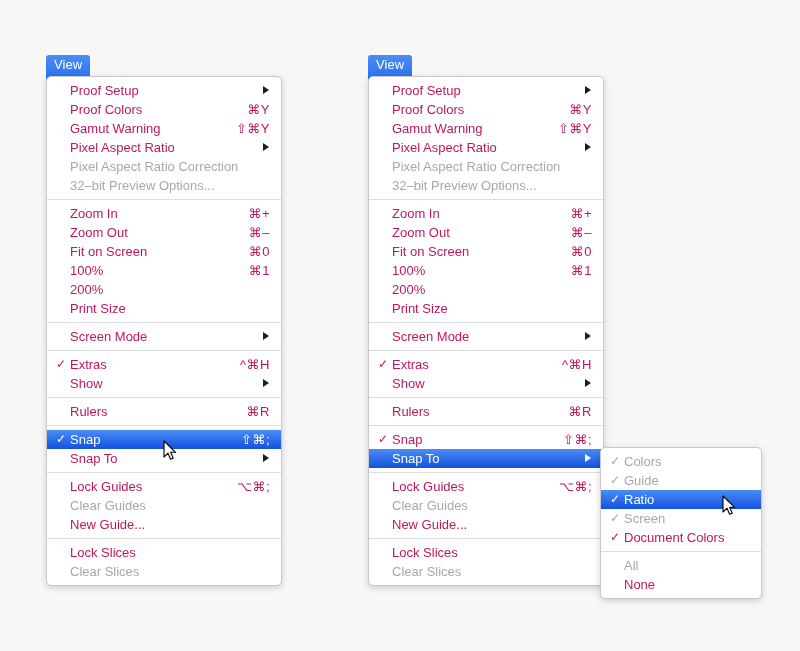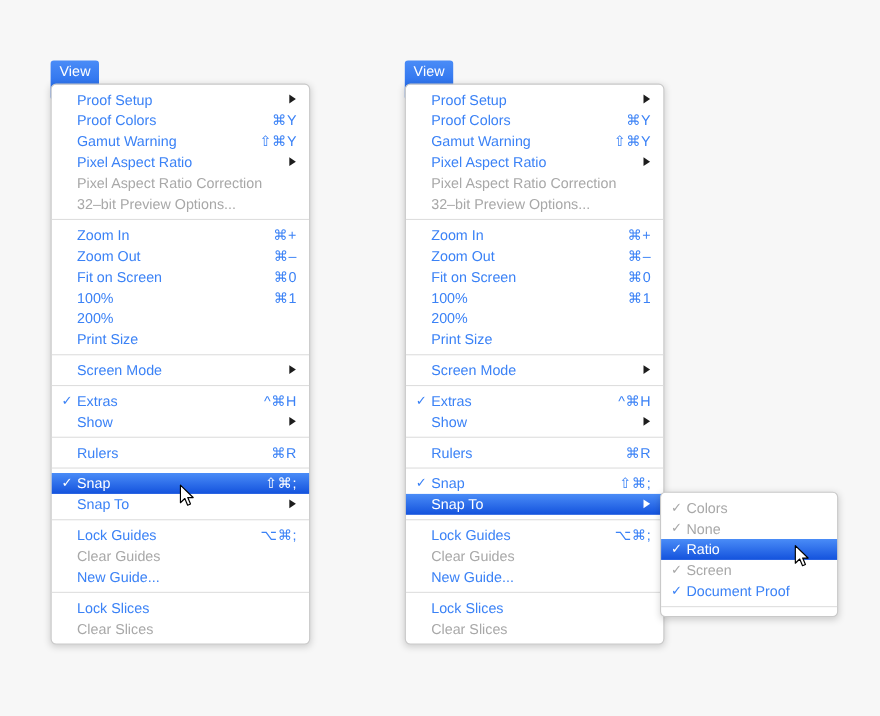--- a/index.html
+++ b/index.html
@@ -40,21 +40,21 @@
     box-shadow: 0 2px 7px rgba(0,0,0,0.17);
     padding: 4px 0;
     box-sizing: border-box;
   }
 
   .menu-row {
     position: relative;
     height: 19px;
     line-height: 19px;
     font-size: 13px;
-    color: #3b82f6;
+    color: #be185d;
     white-space: nowrap;
     box-sizing: border-box;
     display: block;
   }
   .menu-row .label {
     position: absolute;
     left: 23px;
     top: 0;
   }
   .menu-row .shortcut {
@@ -307,35 +307,41 @@
     </div>
   </div>
 
 <div class="menu-panel" id="submenu-panel" style="left:600px; top:447px; width:162px;">
     <div class="menu-row disabled">
       <span class="check">✓</span>
       <span class="label">Colors</span>
     </div>
     <div class="menu-row disabled">
       <span class="check">✓</span>
+      <span class="label">Guide</span>
+    </div>
+    <div class="menu-row selected">
+      <span class="check">✓</span>
+      <span class="label">Ratio</span>
+    </div>
+    <div class="menu-row disabled">
+      <span class="check">✓</span>
+      <span class="label">Screen</span>
+    </div>
+    <div class="menu-row">
+      <span class="check">✓</span>
+      <span class="label">Document Colors</span>
+    </div>
+    <div class="menu-sep"></div>
+    <div class="menu-row disabled">
+      <span class="label">All</span>
+    </div>
+    <div class="menu-row">
       <span class="label">None</span>
     </div>
-    <div class="menu-row selected">
-      <span class="check">✓</span>
-      <span class="label">Ratio</span>
-    </div>
-    <div class="menu-row disabled">
-      <span class="check">✓</span>
-      <span class="label">Screen</span>
-    </div>
-    <div class="menu-row">
-      <span class="check">✓</span>
-      <span class="label">Document Proof</span>
-    </div>
-    <div class="menu-sep"></div>
   </div>
 
 <svg class="cursor" style="left:163px; top:440px;" viewBox="0 0 14 21">
   <path d="M1,1 L1,17 L5,13.2 L7.6,19.3 L10.2,18.2 L7.7,12.3 L12.6,12.3 Z" fill="#ffffff" stroke="#000000" stroke-width="1.1" stroke-linejoin="round"></path>
 </svg>
 
 <svg class="cursor" style="left:722px; top:495px;" viewBox="0 0 14 21">
   <path d="M1,1 L1,17 L5,13.2 L7.6,19.3 L10.2,18.2 L7.7,12.3 L12.6,12.3 Z" fill="#ffffff" stroke="#000000" stroke-width="1.1" stroke-linejoin="round"></path>
 </svg>
 

